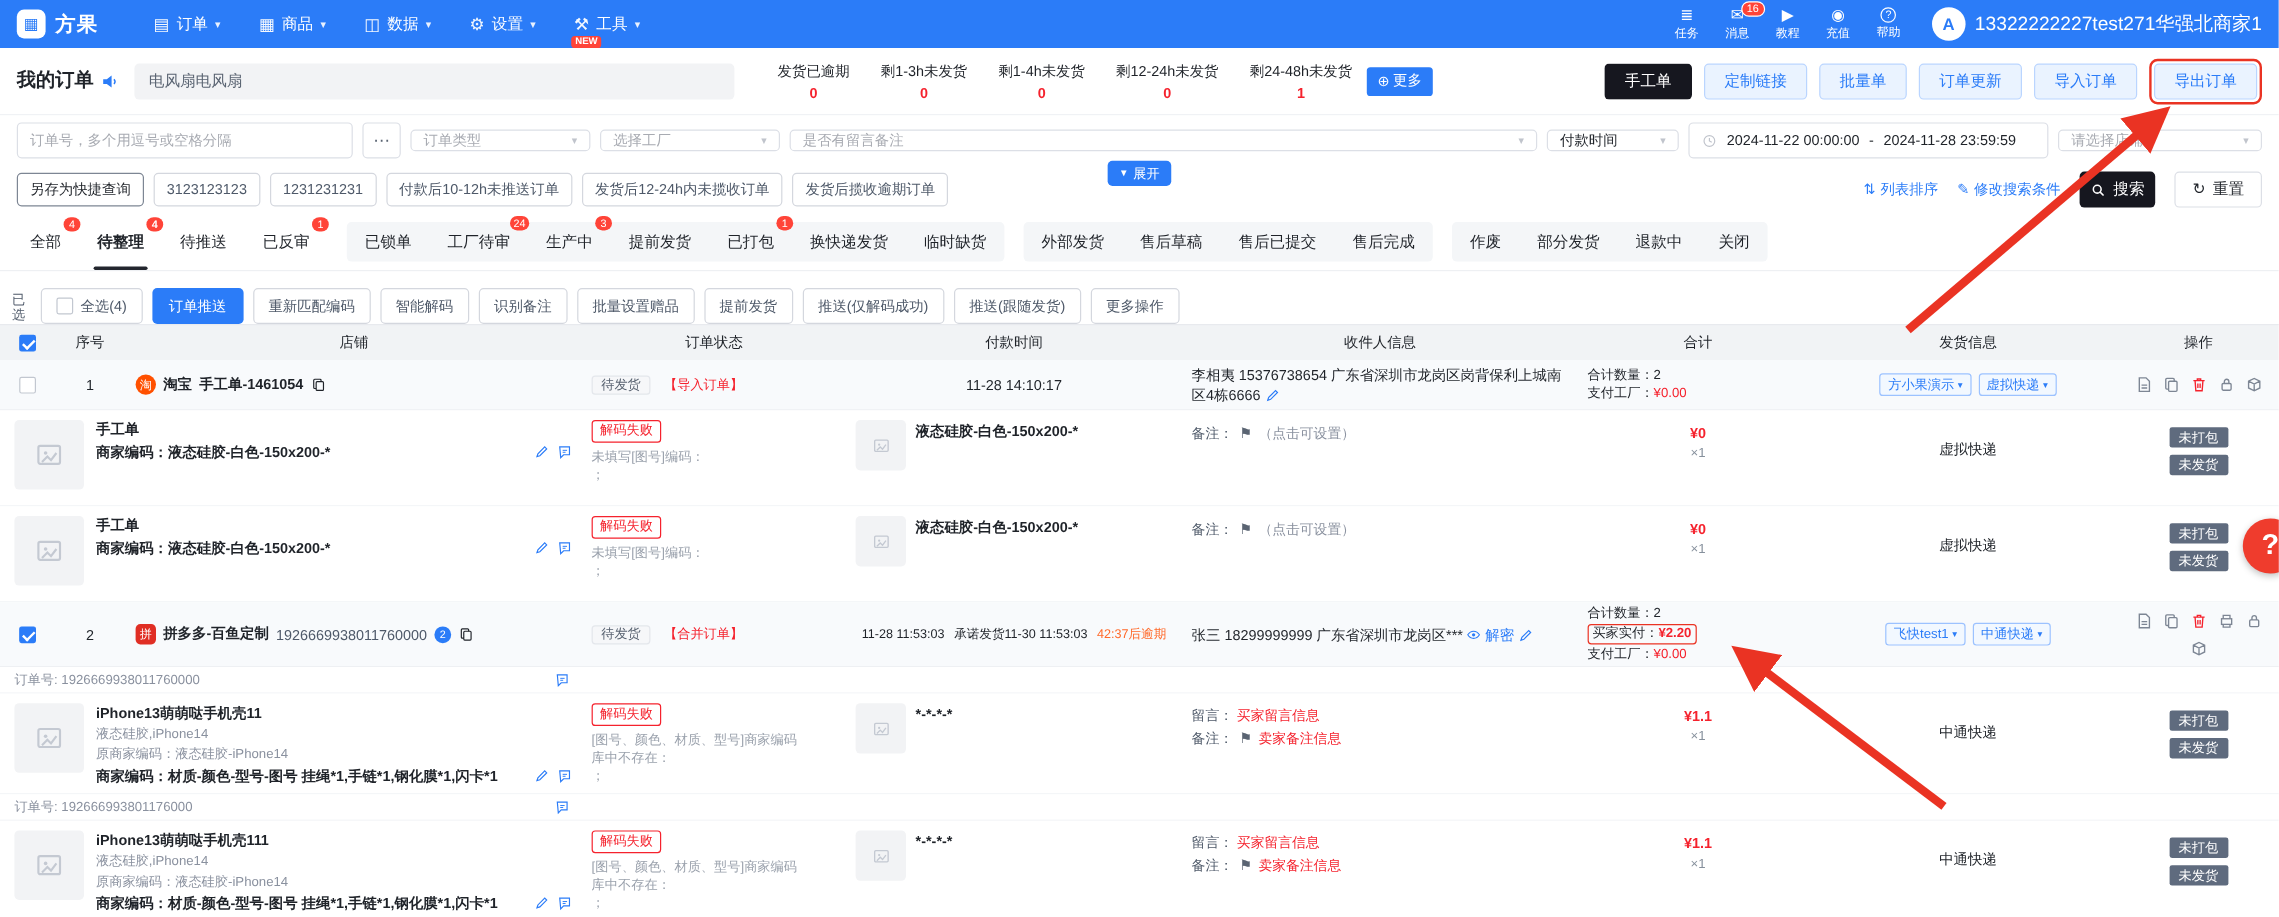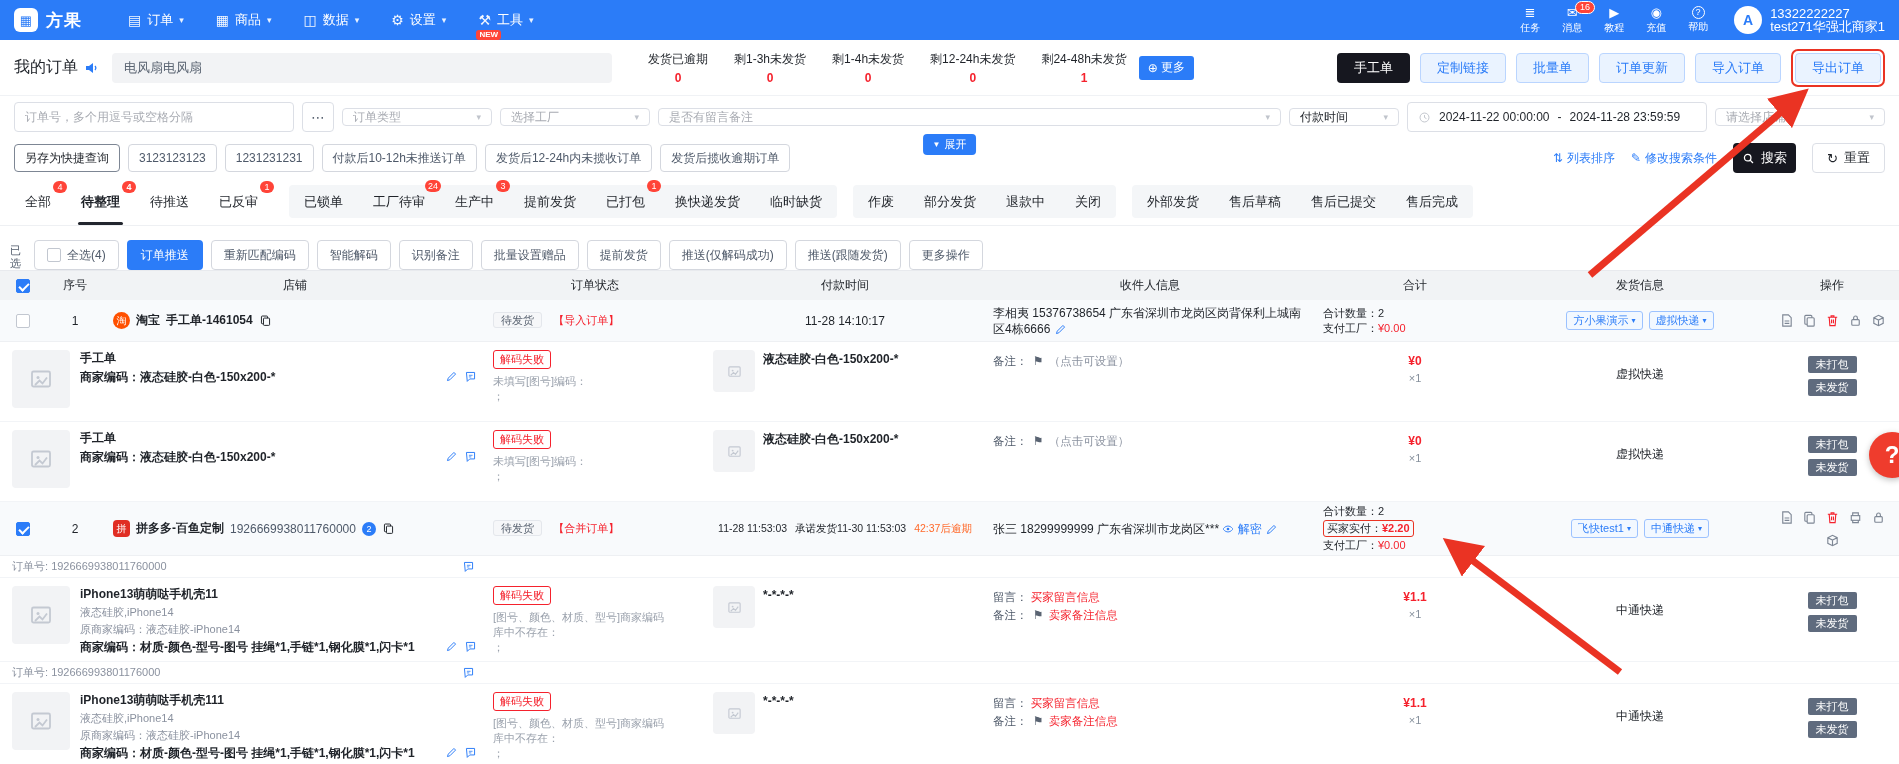--- a/index.html
+++ b/index.html
@@ -19,25 +19,25 @@
   .nav-menu .mi{font-size:14px;opacity:.95}
   .caret{font-size:9px;opacity:.9}
   .new-badge{position:absolute;left:14px;bottom:0;background:#ff4438;color:#fff;font-size:8px;padding:0 3px;border-radius:3px;line-height:10px;font-weight:bold}
   .nav-right{margin-left:auto;display:flex;align-items:center;gap:22px}
   .nav-item{display:flex;flex-direction:column;align-items:center;gap:1px;font-size:10px;position:relative;cursor:pointer}
   .nav-item .mi{font-size:13px;line-height:14px}
   .q-ico{width:13px;height:13px;border:1px solid #fff;border-radius:50%;font-size:9px;line-height:11px;text-align:center}
   .msg-badge{position:absolute;top:-5px;right:-13px;background:#ff4438;color:#fff;font-size:9px;line-height:11px;padding:0 4px;border-radius:7px;border:1px solid #fff}
   .account{display:flex;align-items:center;gap:8px;cursor:pointer;margin-left:4px}
   .avatar{width:28px;height:28px;border-radius:50%;background:#fff;color:#2b7cf8;font-weight:bold;font-size:14px;display:flex;align-items:center;justify-content:center}
-  .acct-text{display:flex;flex-direction:column;line-height:13px;font-size:13px}
+  .acct-text{display:flex;flex-direction:row;line-height:13px;font-size:16px}
 
   
   .toolbar{height:56px;display:flex;align-items:center;padding:0 14px;gap:12px;border-bottom:1px solid #f0f2f5}
-  .page-title{font-size:16px;font-weight:normal;display:flex;align-items:center;gap:6px;flex:none}
+  .page-title{font-size:16px;font-weight:bold;display:flex;align-items:center;gap:6px;flex:none}
   .announce{width:500px;height:30px;background:#f2f3f5;border:none;border-radius:4px;padding:0 12px;font-size:13px;color:#5a6472;font-family:inherit}
   .stats{display:flex;gap:26px;margin-left:24px}
   .stat{display:flex;flex-direction:column;align-items:center;cursor:pointer}
   .stat-label{font-size:12px;white-space:nowrap}
   .stat-value{font-size:12px;font-weight:bold;color:#f5222d;margin-top:3px}
   .more-btn{height:24px;background:#2b7cf8;color:#fff;border:none;border-radius:3px;font-size:12px;padding:0 9px;display:flex;align-items:center;gap:3px;cursor:pointer;font-family:inherit;align-self:center}
   .tb-buttons{margin-left:auto;display:flex;align-items:center;gap:10px}
   .btn{height:30px;border-radius:4px;font-size:13px;padding:0 16px;cursor:pointer;border:1px solid transparent;font-family:inherit;display:flex;align-items:center;gap:5px;white-space:nowrap}
   .btn-dark{background:#16171f;color:#fff}
   .btn-lite{background:#eaf3ff;border-color:#bad5ff;color:#2b7cf8}
@@ -420,44 +420,44 @@
     </div>
     <div class="tab">
         <span>换快递发货</span>
       </div>
     <div class="tab">
         <span>临时缺货</span>
       </div>
   </div>
   <div class="tab-group gray">
     <div class="tab">
+        <span>外部发货</span>
+      </div>
+    <div class="tab">
+        <span>售后草稿</span>
+      </div>
+    <div class="tab">
+        <span>售后已提交</span>
+      </div>
+    <div class="tab">
+        <span>售后完成</span>
+      </div>
+  </div>
+  <div class="tab-group gray">
+    <div class="tab">
         <span>作废</span>
       </div>
     <div class="tab">
         <span>部分发货</span>
       </div>
     <div class="tab">
         <span>退款中</span>
       </div>
     <div class="tab">
         <span>关闭</span>
-      </div>
-  </div>
-  <div class="tab-group gray">
-    <div class="tab">
-        <span>外部发货</span>
-      </div>
-    <div class="tab">
-        <span>售后草稿</span>
-      </div>
-    <div class="tab">
-        <span>售后已提交</span>
-      </div>
-    <div class="tab">
-        <span>售后完成</span>
       </div>
   </div>
 </div>
 
 <div class="action-row">
   <div class="sel-label">已选</div>
   <button class="btn-op btn-selectall">
     <span class="checkbox"></span>
     <span>全选(4)</span>
   </button>

